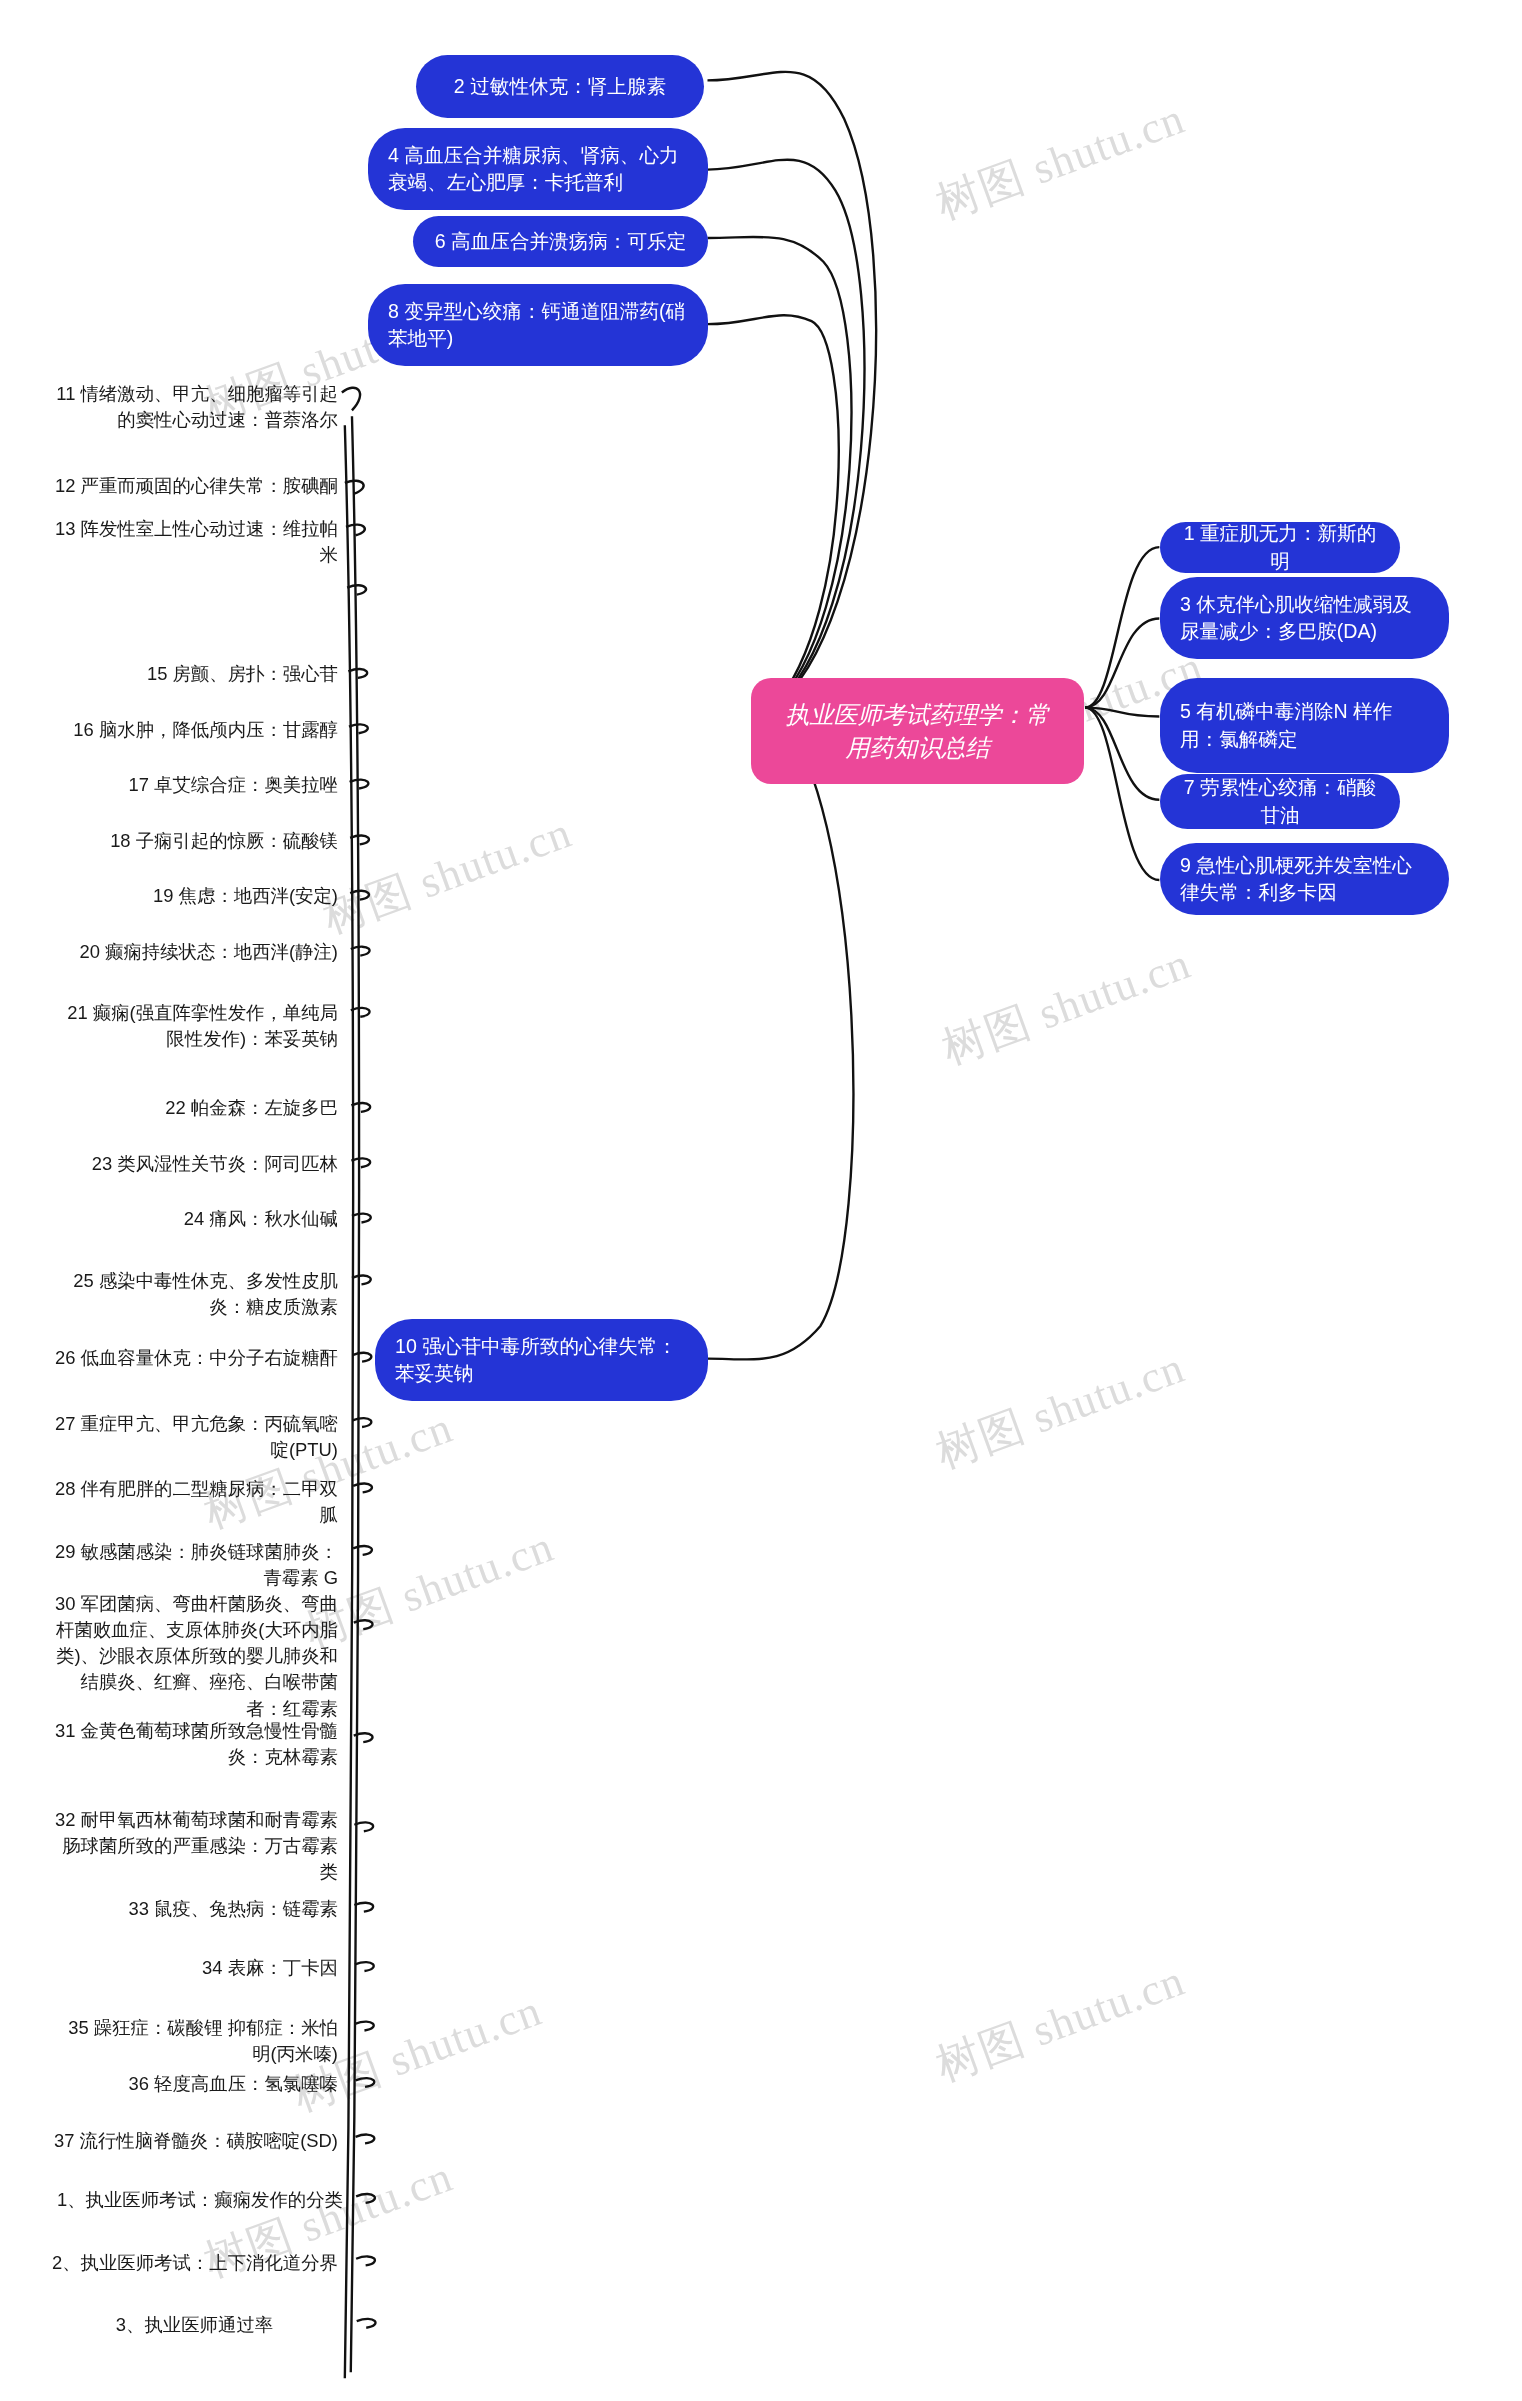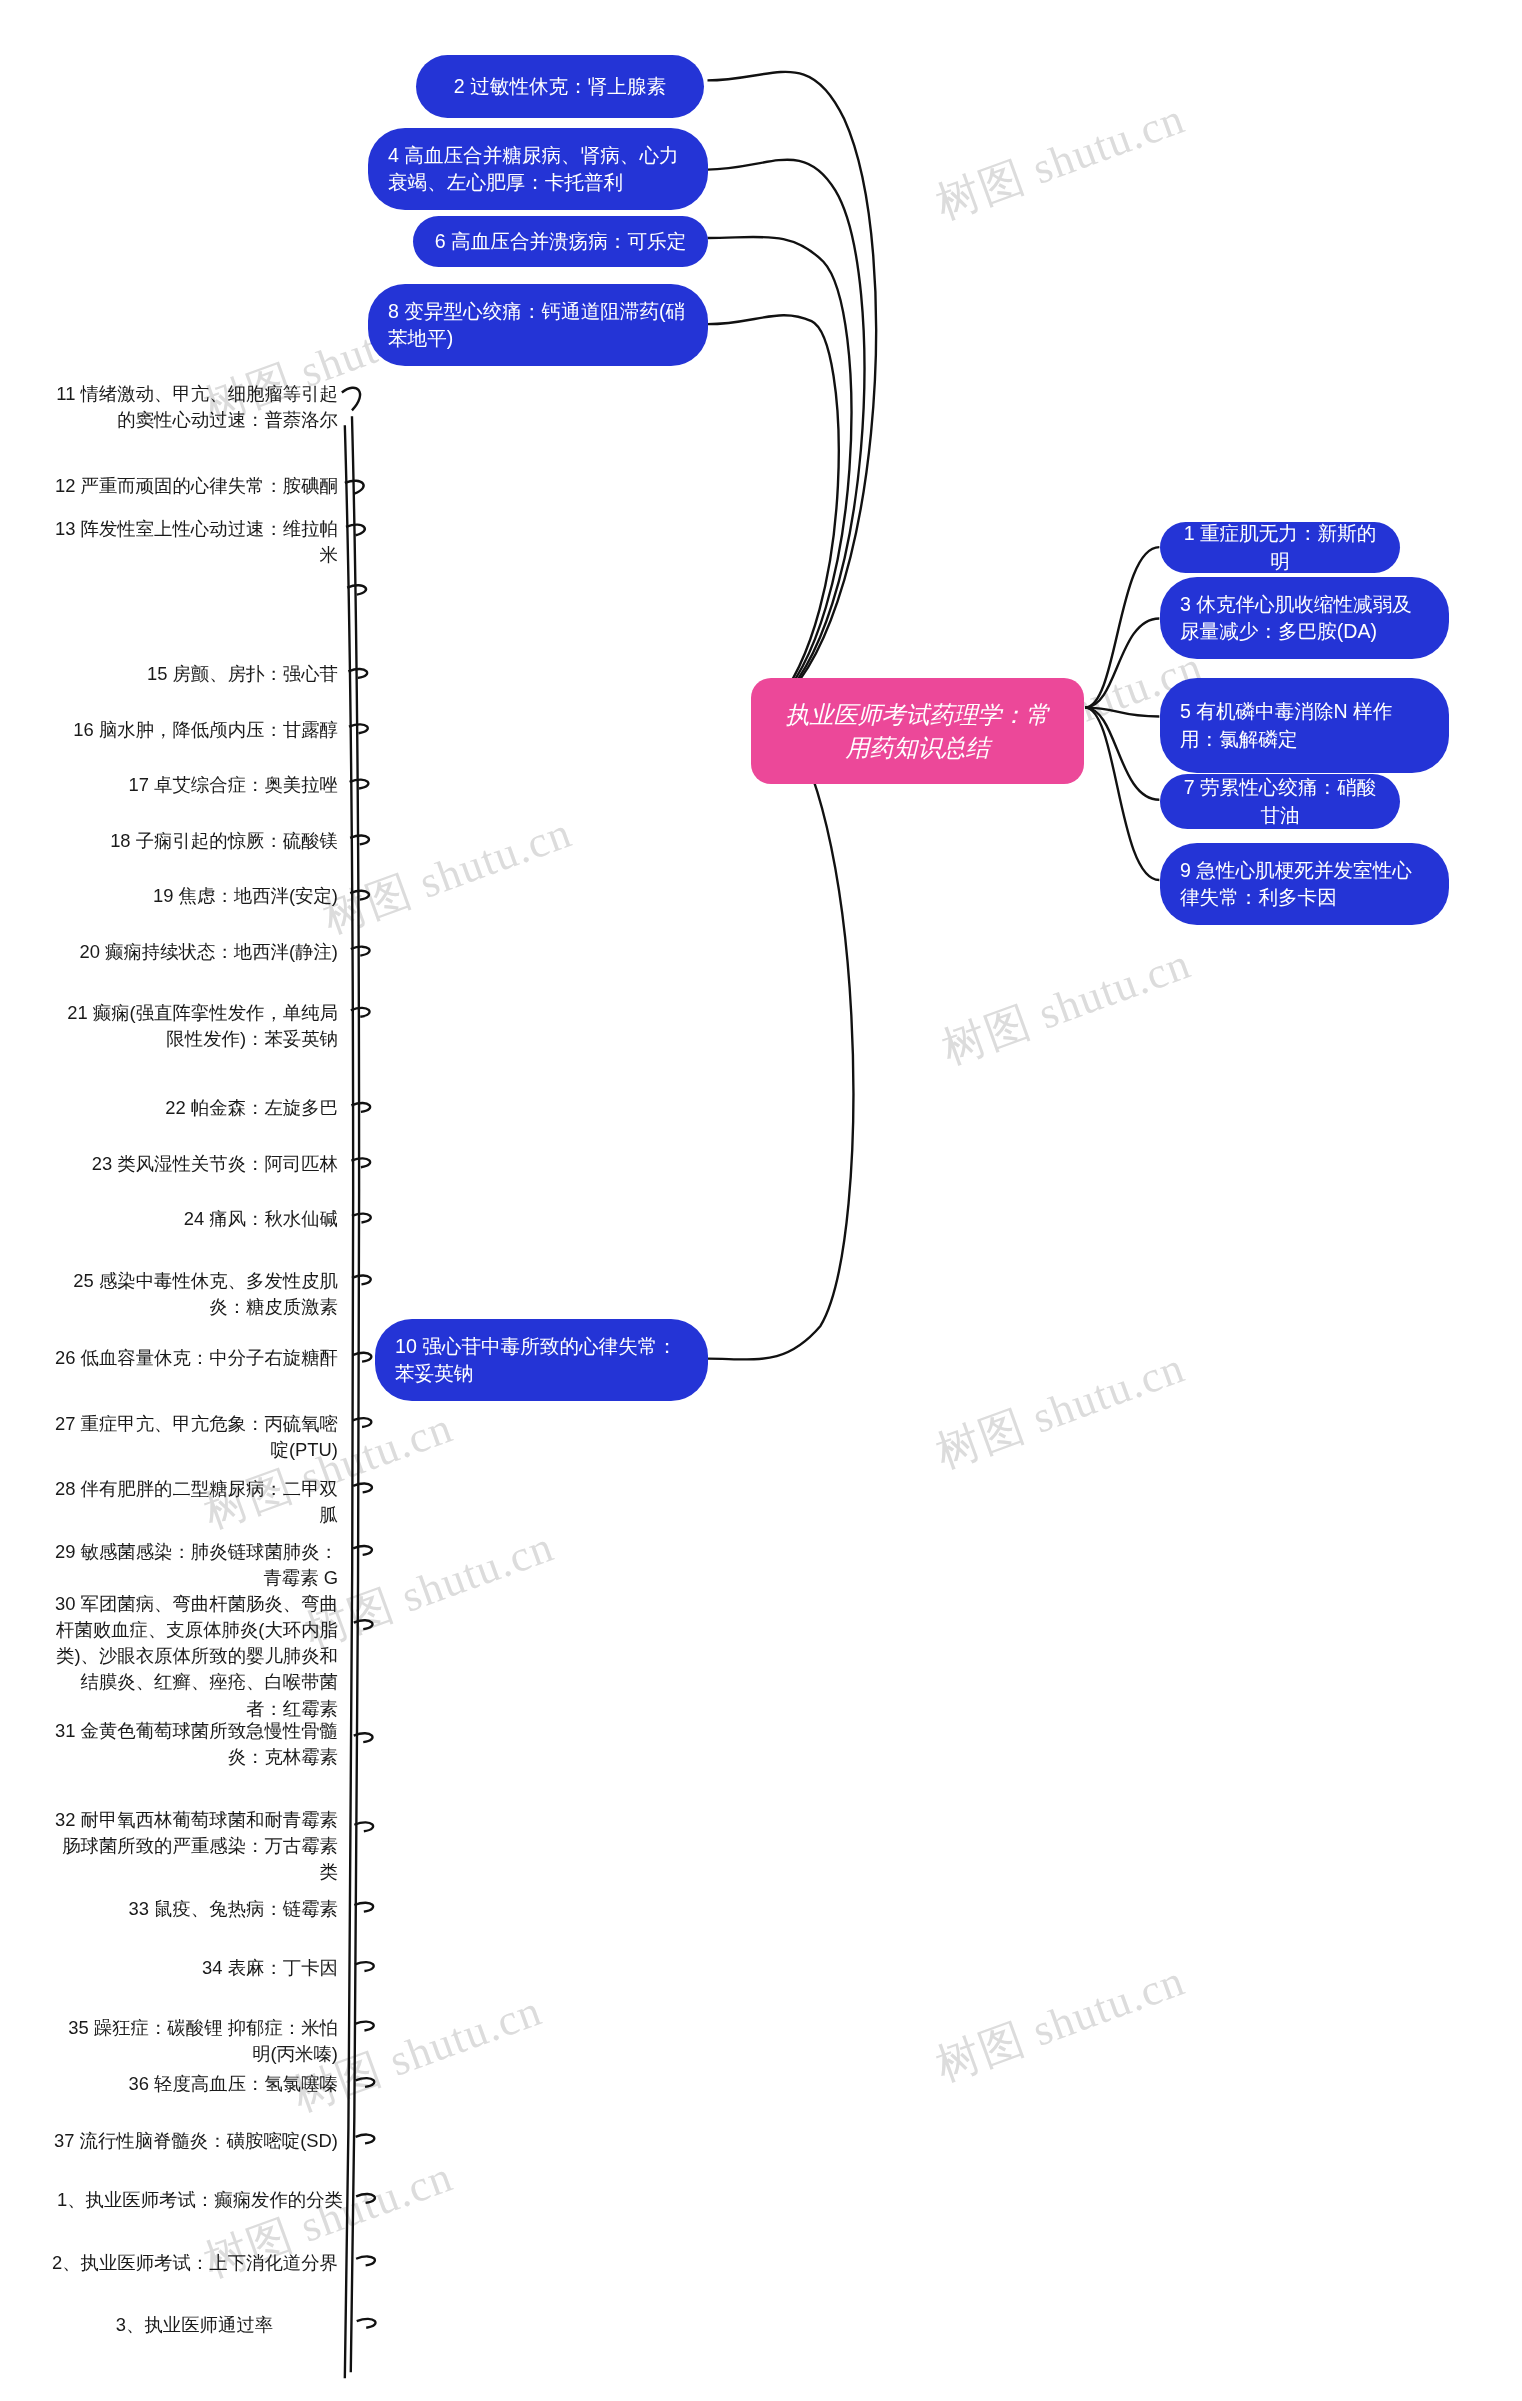--- a/index.html
+++ b/index.html
@@ -162,21 +162,21 @@
   </div>
 
   <div class="node topic multi" style="left:1160px;top:678px;width:289px;height:95px;">
     <span class="txt">5 有机磷中毒消除N 样作用：氯解磷定</span>
   </div>
 
   <div class="node topic one-line" style="left:1160px;top:774px;width:240px;height:55px;">
     <span class="txt">7 劳累性心绞痛：硝酸甘油</span>
   </div>
 
-  <div class="node topic multi" style="left:1160px;top:843px;width:289px;height:82px;">
+  <div class="node topic multi" style="left:1160px;top:843px;width:289px;height:72px;">
     <span class="txt">9 急性心肌梗死并发室性心律失常：利多卡因</span>
   </div>
 
   <div class="leaf" style="left:51px;top:381px;width:287px;">11 情绪激动、甲亢、细胞瘤等引起的窦性心动过速：普萘洛尔</div>
   <div class="leaf" style="left:51px;top:473px;width:287px;">12 严重而顽固的心律失常：胺碘酮</div>
   <div class="leaf" style="left:51px;top:516px;width:287px;">13 阵发性室上性心动过速：维拉帕米</div>
   <div class="leaf" style="left:51px;top:661px;width:287px;">15 房颤、房扑：强心苷</div>
   <div class="leaf" style="left:51px;top:717px;width:287px;">16 脑水肿，降低颅内压：甘露醇</div>
   <div class="leaf" style="left:51px;top:772px;width:287px;">17 卓艾综合症：奥美拉唑</div>
   <div class="leaf" style="left:51px;top:828px;width:287px;">18 子痫引起的惊厥：硫酸镁</div>

